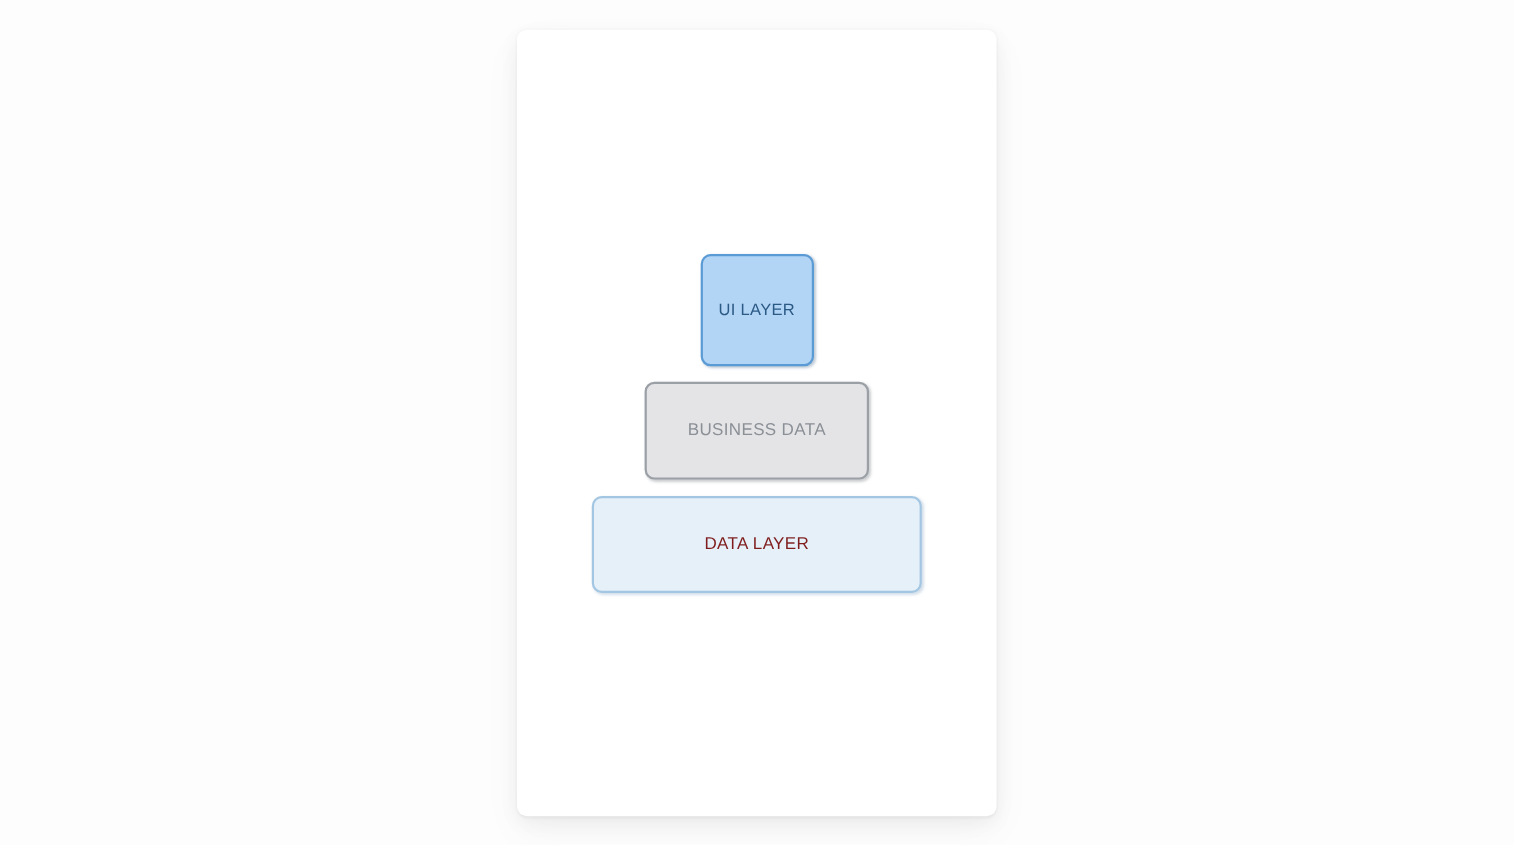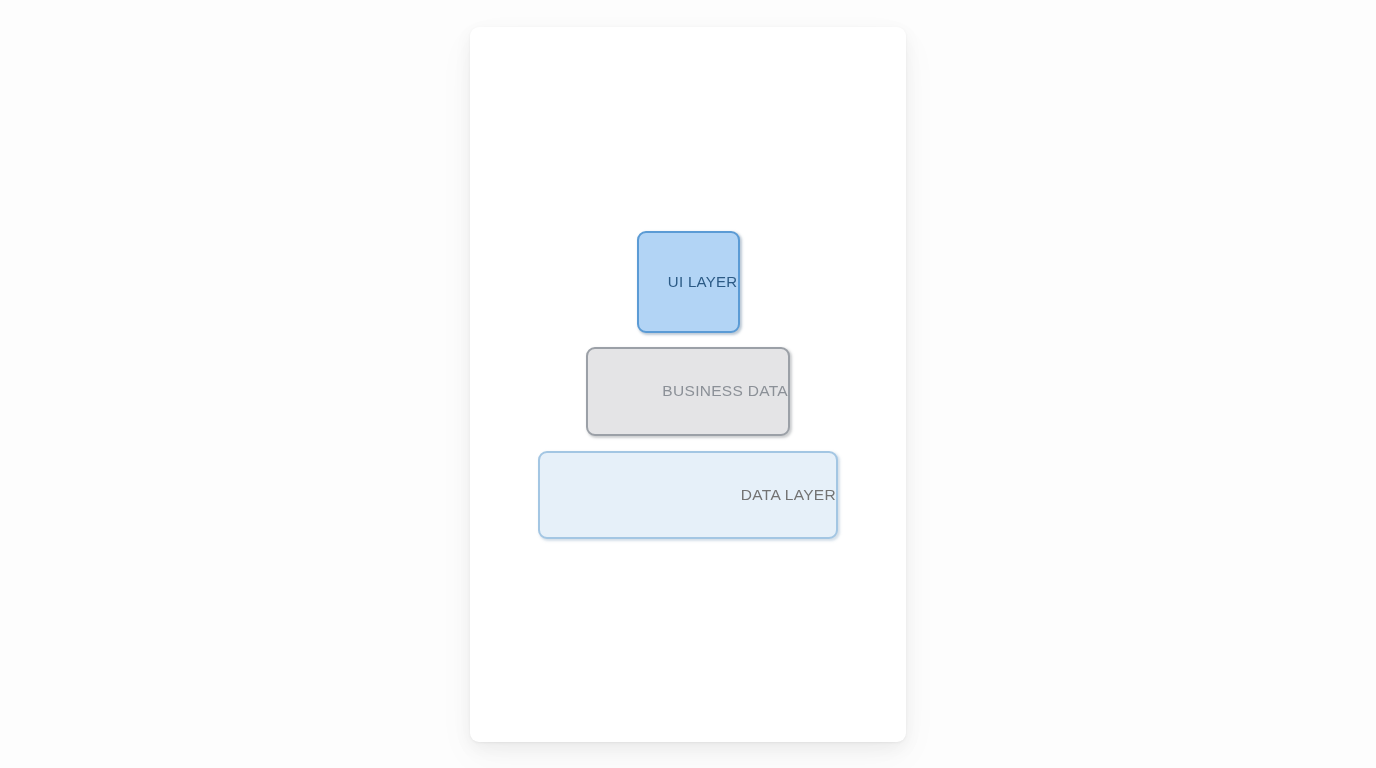--- a/index.html
+++ b/index.html
@@ -40,21 +40,21 @@
     display: flex;
     flex-direction: column;
     align-items: center;
     justify-content: center;
   }
 
   .layer-box {
     box-sizing: border-box;
     display: flex;
     align-items: center;
-    justify-content: flex-end;
+    justify-content: center;
     text-align: center;
     border-radius: 9px;
     border-style: solid;
     border-width: 2px;
     letter-spacing: 0.3px;
     white-space: nowrap;
   }
 
   
   #layer-ui {
@@ -79,21 +79,21 @@
     box-shadow: 1.5px 1.5px 2.5px rgba(120,125,132,0.38);
   }
 
   
   #layer-data {
     width: 300px;
     height: 88px;
     margin-top: 15px;
     background: #e6f0f9;
     border-color: #a3c6e3;
-    color: #737373;
+    color: #7f1d1d;
     font-size: 15.5px;
     box-shadow: 1.5px 1.5px 2.5px rgba(130,160,190,0.34);
   }
 </style>
 </head>
 <body>
 
 <div id="card">
 
   <div id="diagram">

